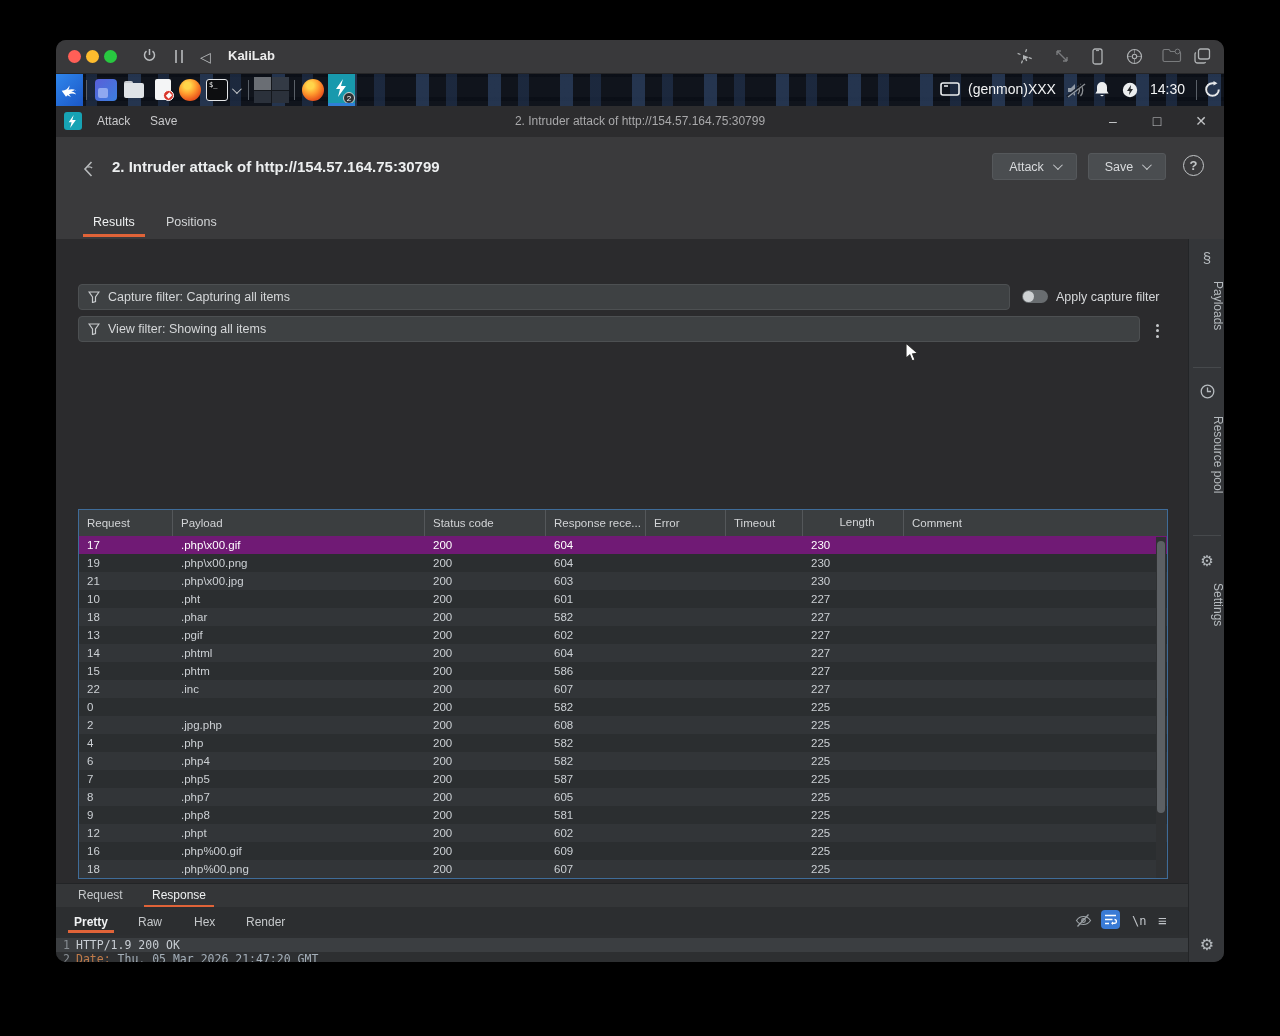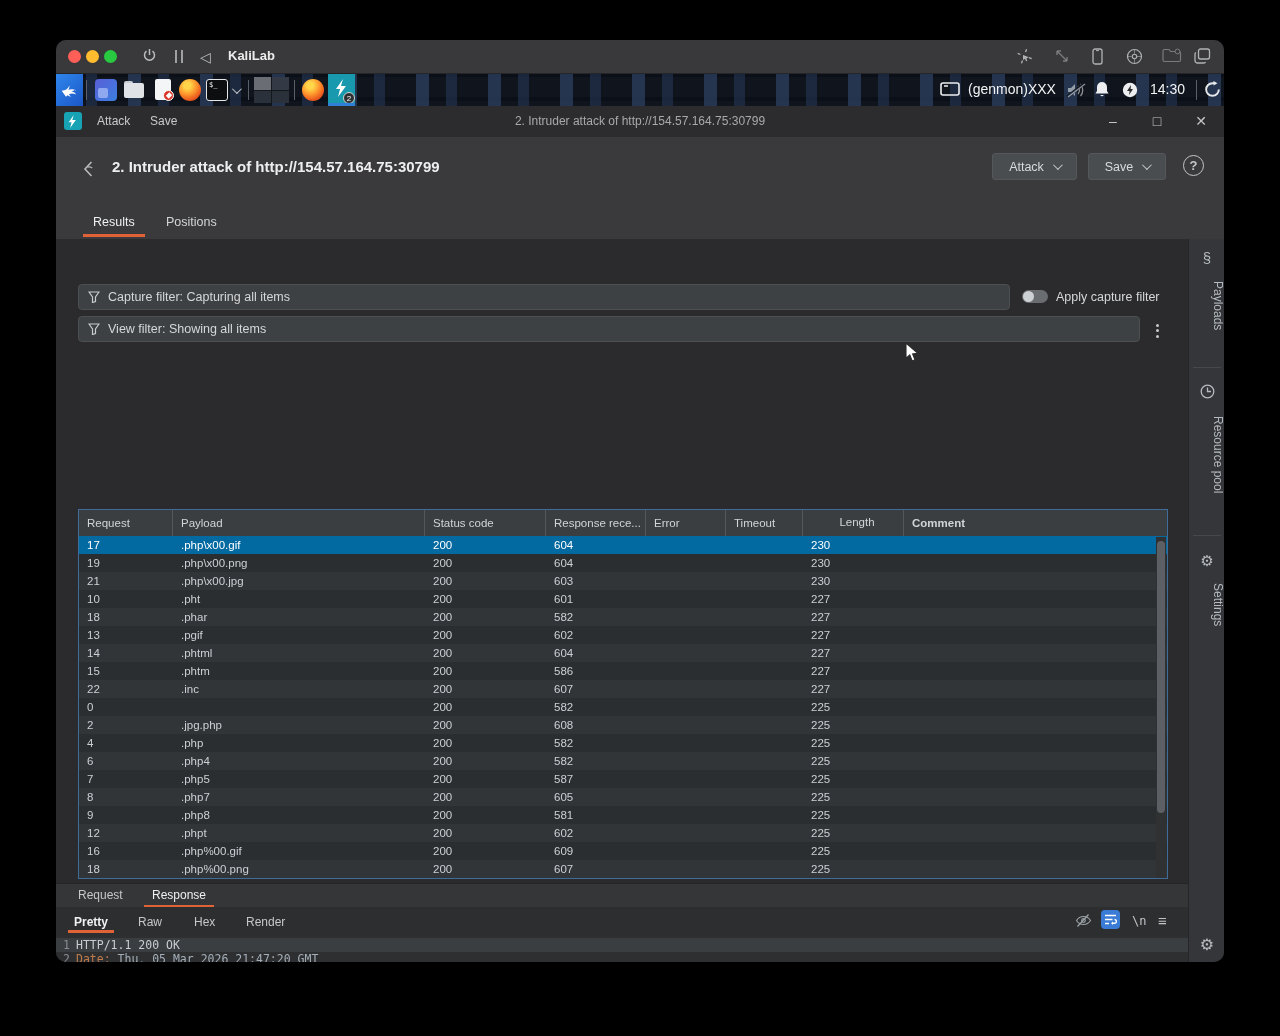--- a/index.html
+++ b/index.html
@@ -53,24 +53,24 @@
 
   
   .rtable { position:absolute; left:22px; top:270px; width:1090px; height:370px; background:#2e3133; border:1px solid #3f6c99; }
   .thead { display:flex; height:26px; background:#3b3e40; }
   .th { font-size:11.5px; color:#d2d4d6; line-height:25px; padding-left:8px; border-right:1px solid #54575a; white-space:nowrap; overflow:hidden; display:flex; align-items:center; gap:6px; }
   .th span { display:inline-block; }
   .sort-chev { width:6px; height:6px; border-right:1.4px solid #c4c7c9; border-bottom:1.4px solid #c4c7c9; transform:rotate(45deg); margin-top:-3px; }
   .tbody { position:relative; }
   .trow { display:flex; height:18px; }
   .trow.odd { background:#323538; } .trow.even { background:#2b2e30; }
-  .trow.selected { background:#0369a1; }
+  .trow.selected { background:#701a75; }
   .td { font-size:11.5px; color:#ccd0d4; line-height:18px; padding-left:8px; white-space:nowrap; overflow:hidden; }
   .trow.selected .td { color:#fff; }
-  .c0{width:94px;} .c1{width:252px;} .c2{width:121px;} .c3{width:100px;} .c4{width:80px;} .c5{width:77px;} .c6{width:101px;flex-direction:column;} .c7{flex:1;font-weight:bold;}
+  .c0{width:94px;} .c1{width:252px;} .c2{width:121px;} .c3{width:100px;} .c4{width:80px;} .c5{width:77px;} .c6{width:101px;flex-direction:column;} .c7{flex:1;}
   .vscroll { position:absolute; right:1px; top:27px; width:10px; height:341px; background:#2f3133; }
   .vscroll .thumb { position:absolute; left:1px; top:4px; width:8px; height:272px; border-radius:4px; background:#5c6064; }
 
   
   .msgtabs { position:absolute; left:0; top:644px; width:1132px; height:24px; background:#343638; border-top:1px solid #222426; }
   .mtab { position:absolute; top:0; height:24px; font-size:12px; color:#c5c8ca; padding:4px 8px 0 8px; }
   .mtab.active { border-bottom:3px solid #e06338; color:#eef0f1; }
   .viewtabs { position:absolute; left:0; top:668px; width:1132px; height:28px; background:#2c2e30; }
   .vtab { position:absolute; top:2px; height:24px; font-size:12px; color:#c5c8ca; padding:6px 6px 0 6px; }
   .vtab.active { border-bottom:3px solid #e06338; color:#f0f1f2; font-weight:bold; }
@@ -543,21 +543,21 @@
             <path d="M9 8.6l-2 1.7 2 1.7z" fill="#fff"></path>
           </svg>
       </div>
       <div class="view-ico" style="left:1076px;top:7px;font-family:'DejaVu Sans Mono',monospace;font-size:12px;color:#c0c4c8">\n</div>
       <div class="view-ico" style="left:1102px;top:5px;font-size:15px;color:#c0c4c8">≡</div>
     </div>
 
     <div class="editor" id="editor">
         <div class="eline caret">
           <span class="lnum">1</span>
-          <span class="etext">HTTP/1.1 200 OK</span>
+          <span class="etext">HTTP/1.9 200 OK</span>
         </div>
         <div class="eline">
           <span class="lnum">2</span>
           <span class="etext"><span class="hname">Date:</span><span class="hval"> Thu, 05 Mar 2026 21:47:20 GMT</span></span>
         </div>
       </div>
 
   </div>
 
   <div class="sidebar">

